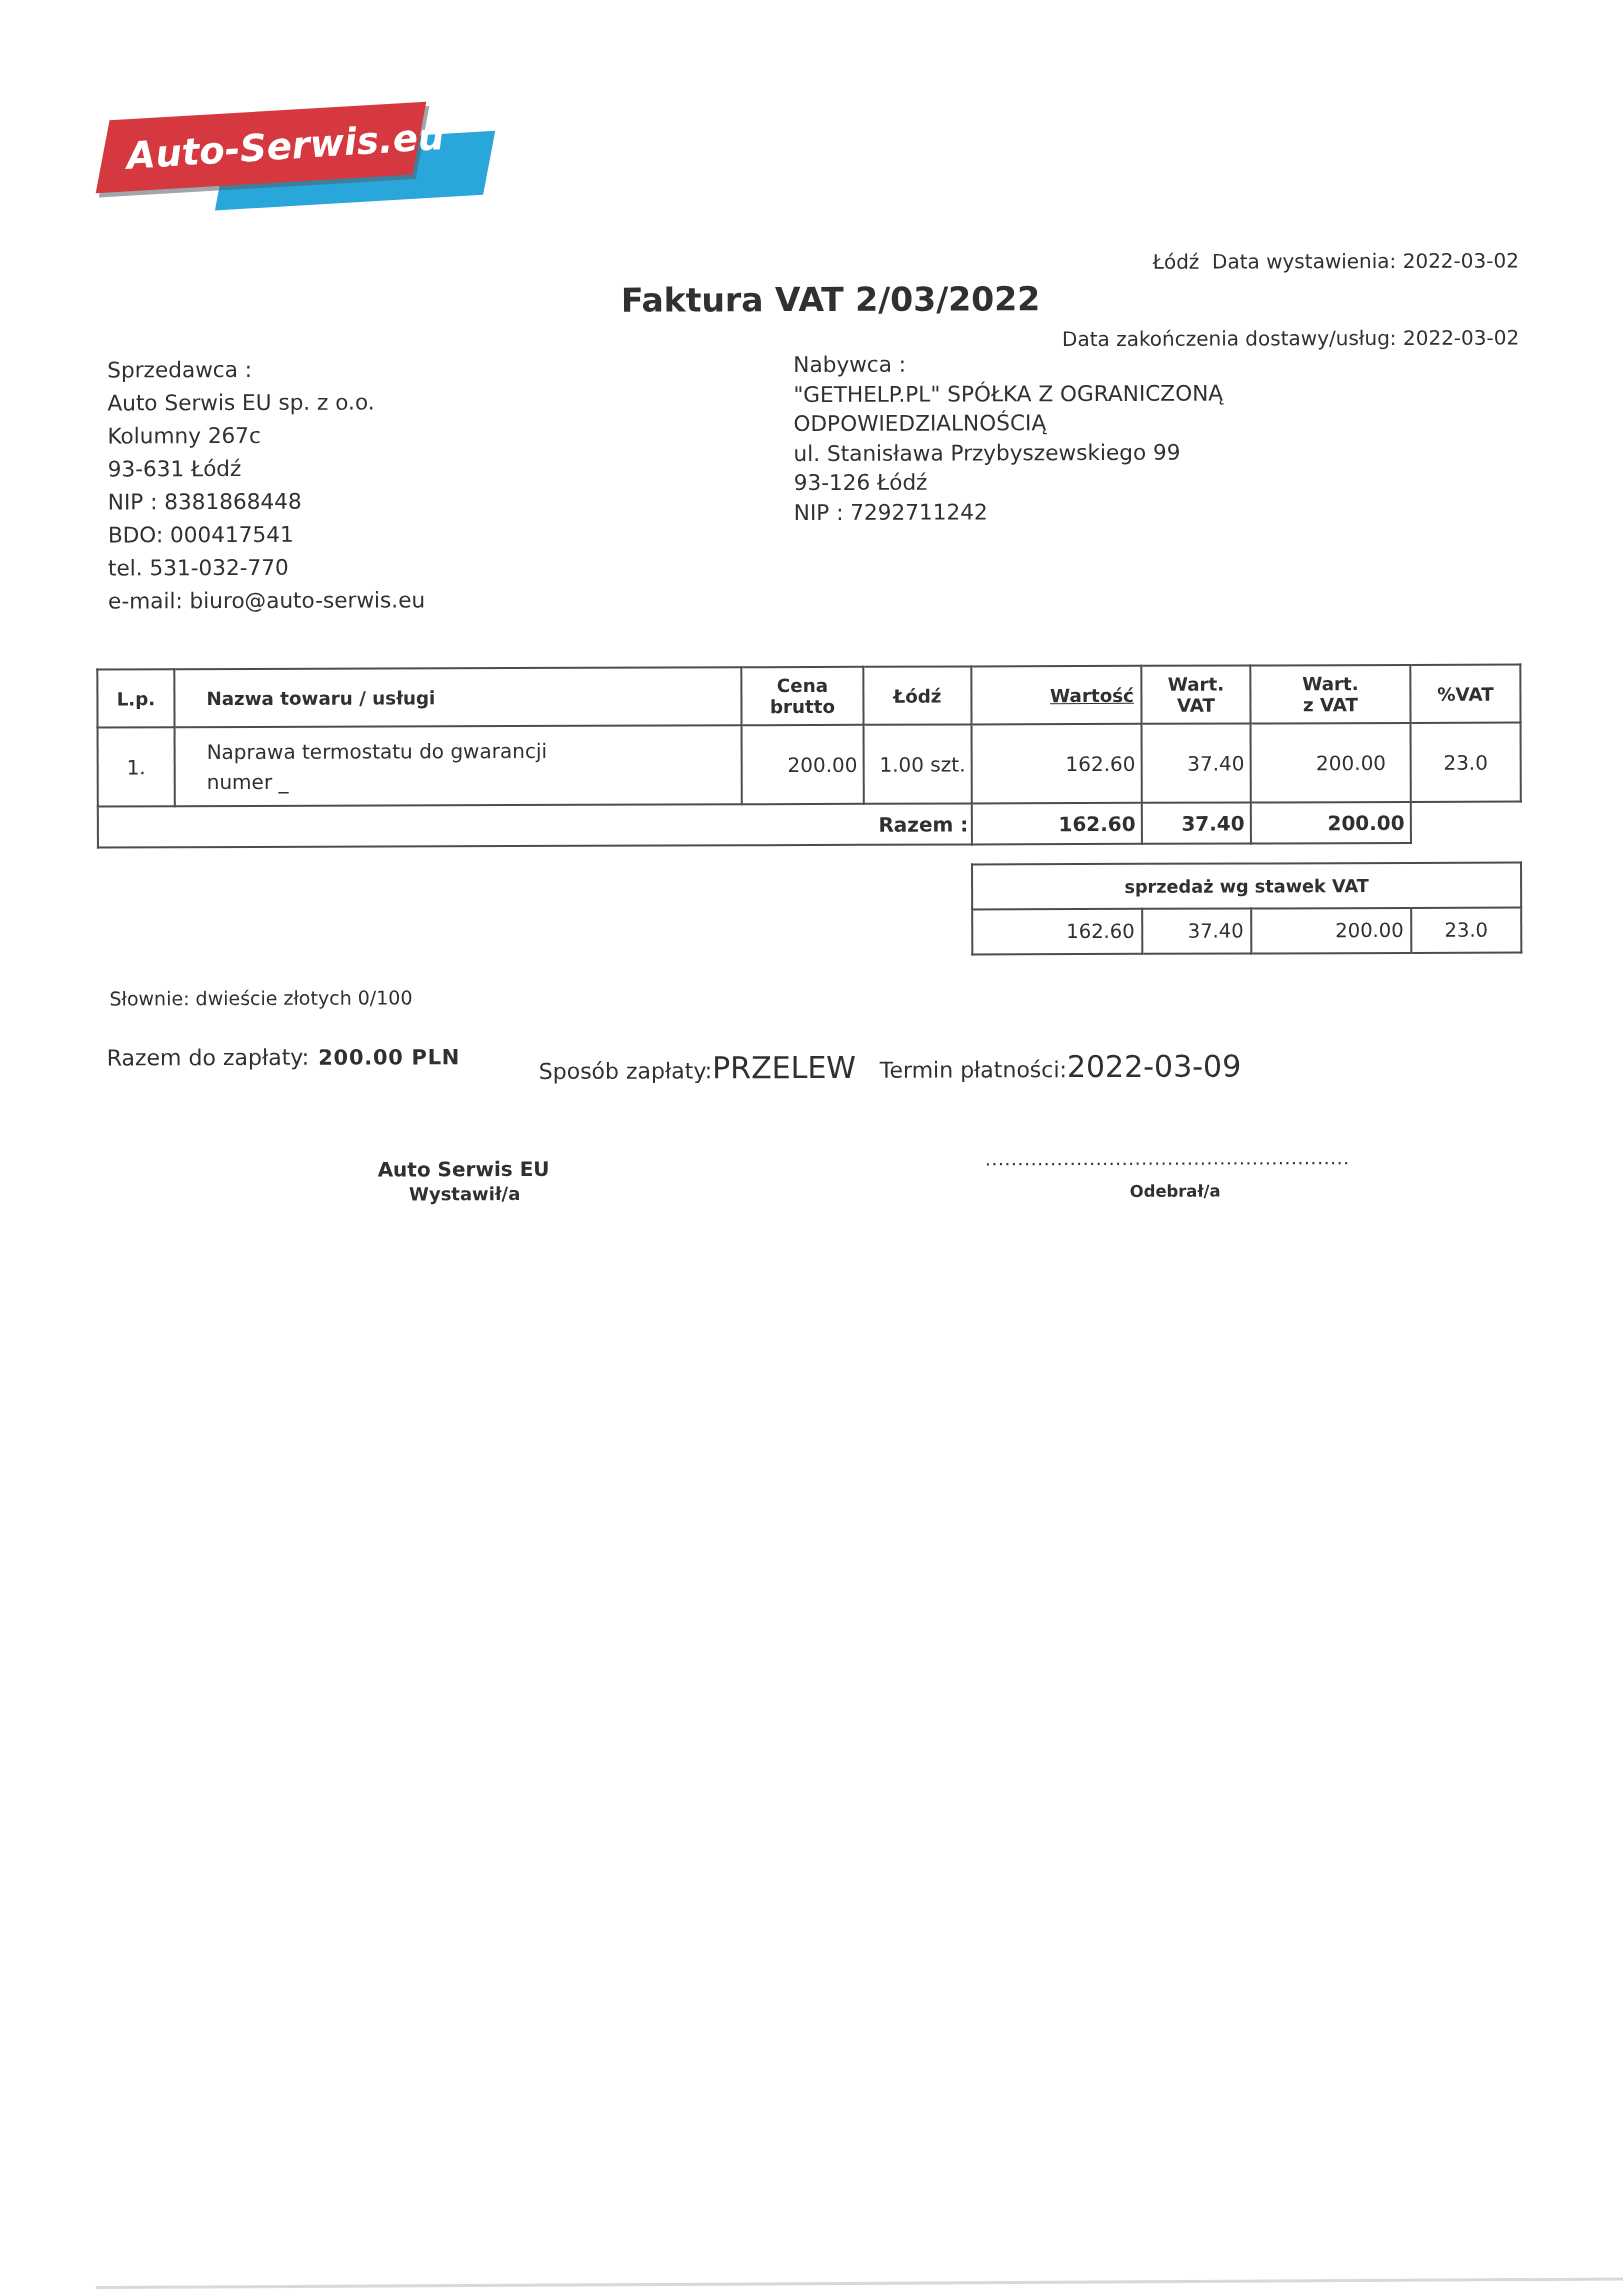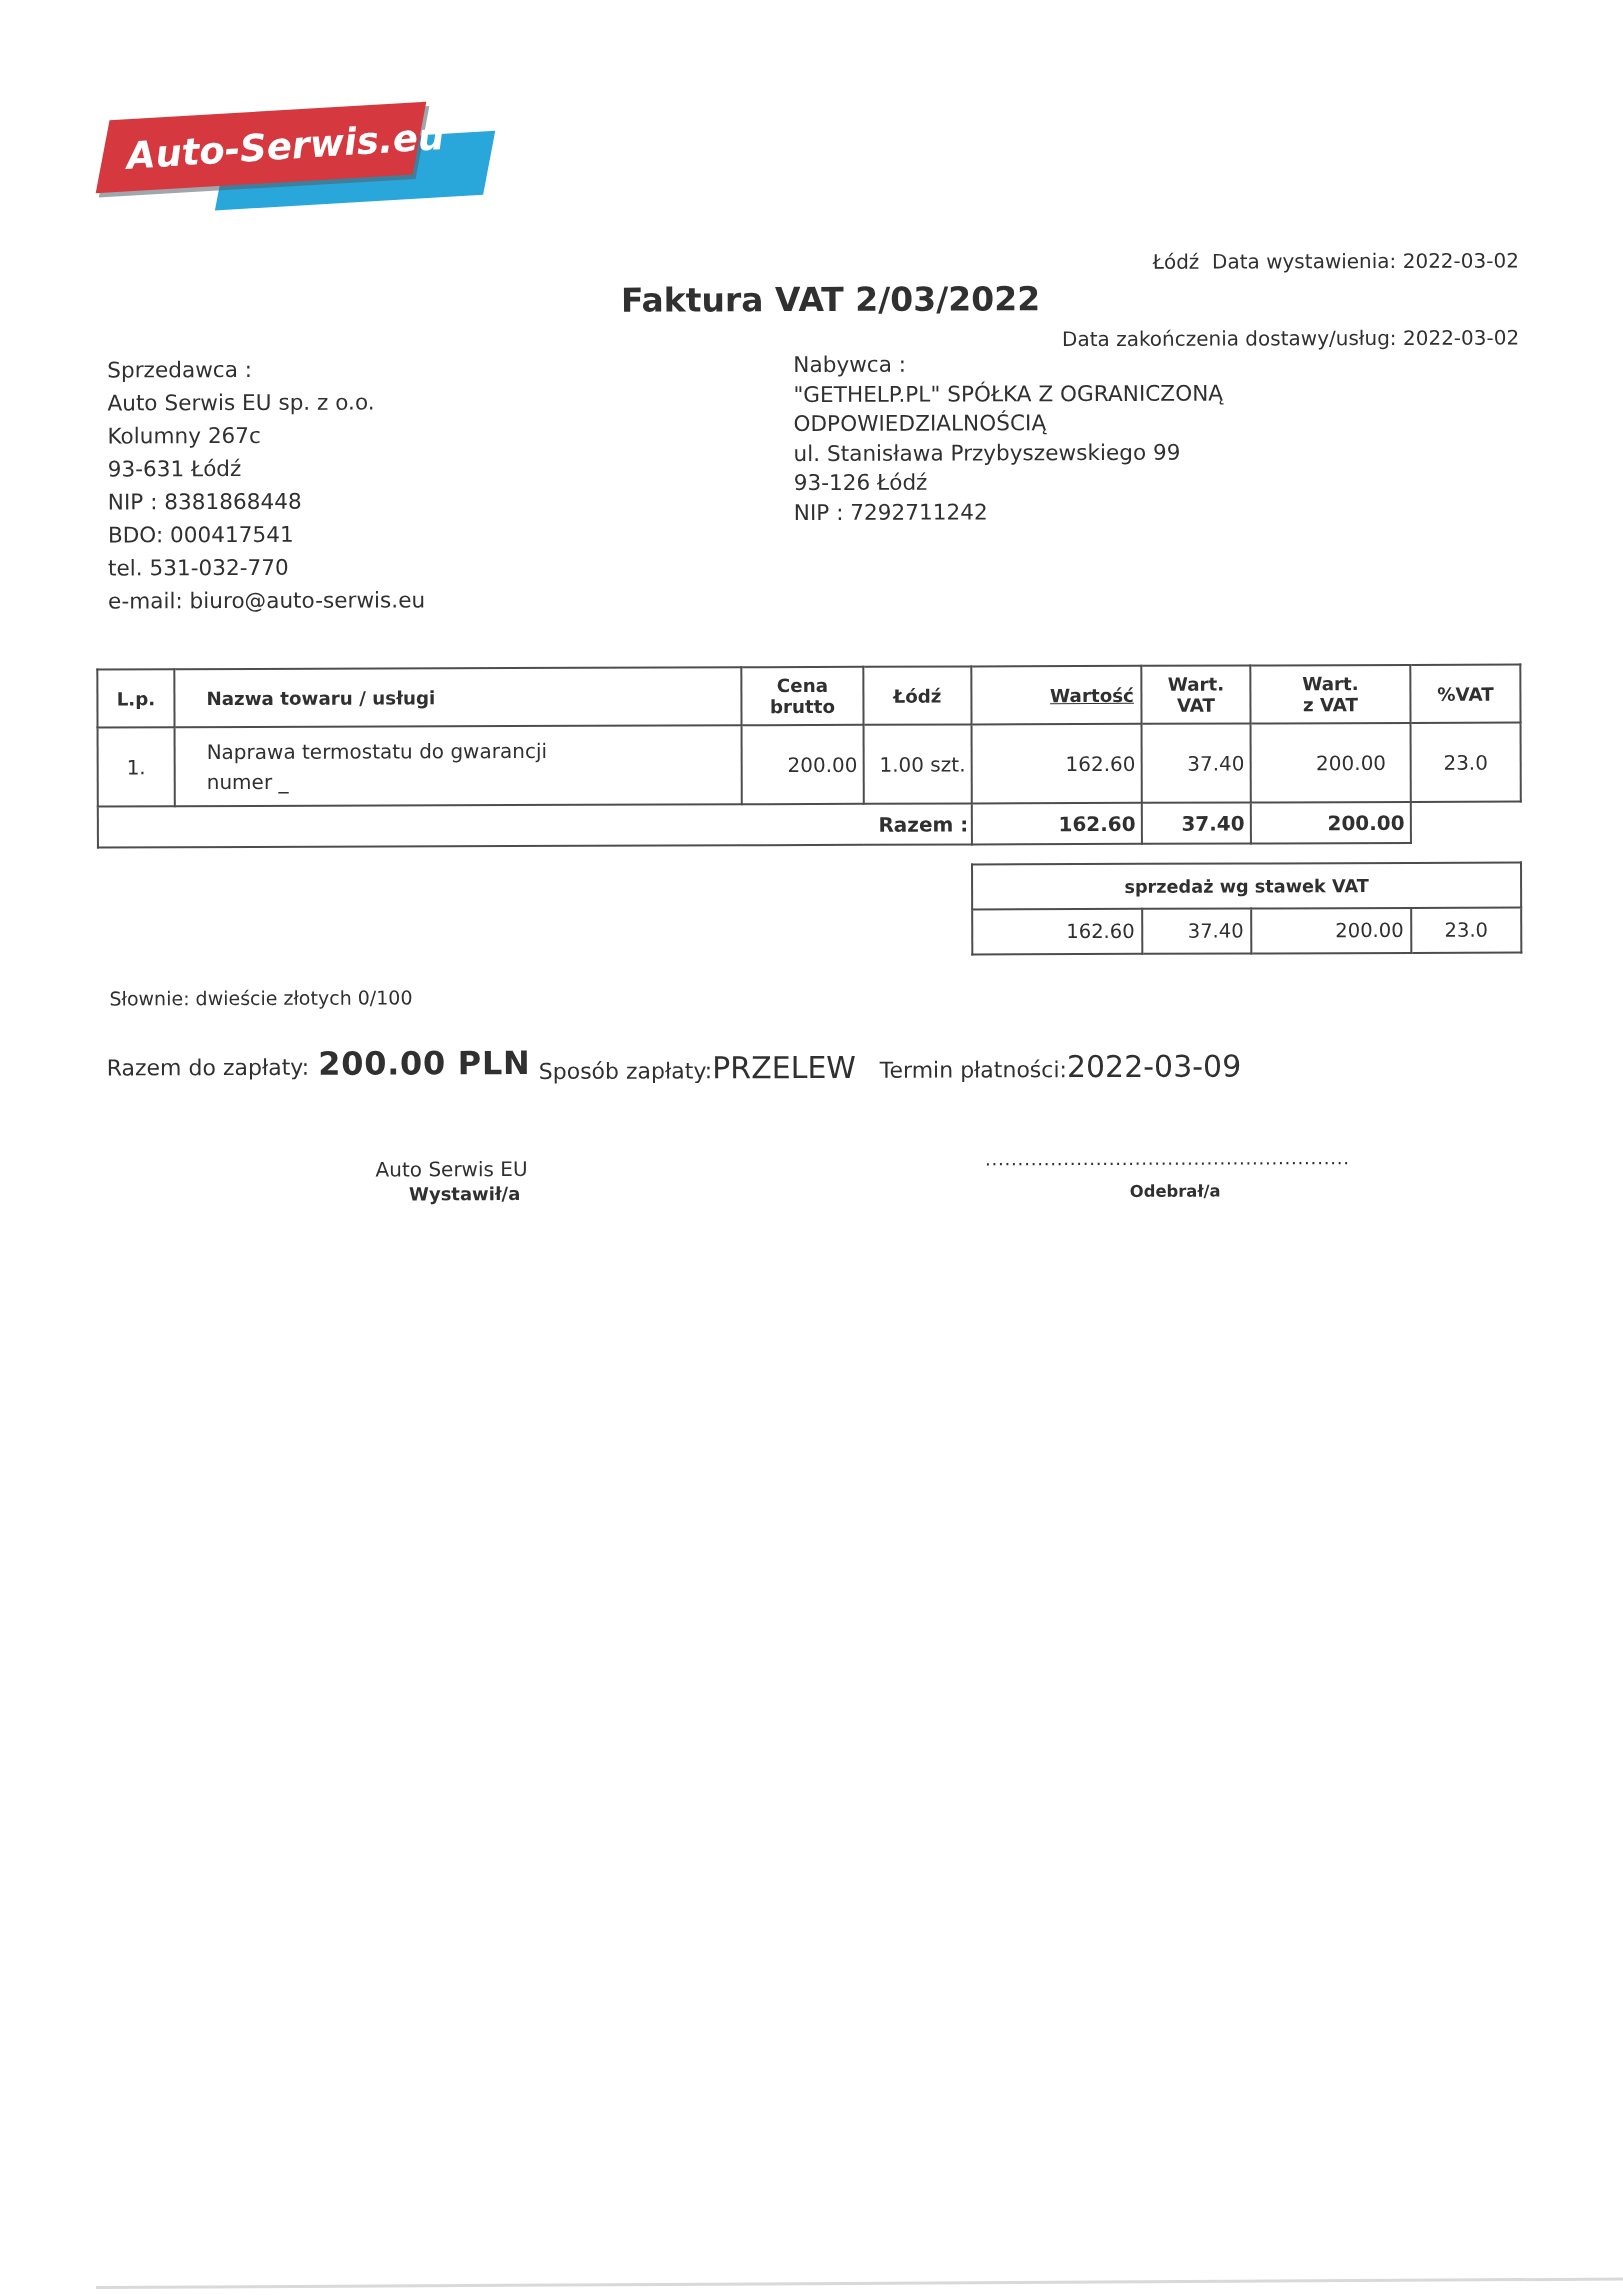--- a/index.html
+++ b/index.html
@@ -40,24 +40,24 @@
   .vat-summary .t{font-size:17.7px;font-weight:bold;text-align:center;height:43px;vertical-align:middle;}
   .vat-summary td{height:43px;vertical-align:middle;padding:0 6.5px;}
 
   
   .slownie{position:absolute;left:110px;top:985px;font-size:19px;}
   .payrow{position:absolute;display:flex;align-items:baseline;}
   .p1{left:107px;top:1043px;}
   .p2{left:539px;top:1050px;}
   .p3{left:880px;top:1050px;}
   .pay-label{font-size:22px;}
-  .pay-total{font-size:32px;font-weight:bold;margin-left:9.2px;letter-spacing:0.7px;}
+  .pay-total{font-size:21px;font-weight:bold;margin-left:9.2px;letter-spacing:0.7px;}
   .pay-bold{font-size:30px;font-weight:normal;}
 
-  .sig-name{position:absolute;left:340px;top:1156px;width:223px;text-align:center;font-size:20px;}
+  .sig-name{position:absolute;left:352px;top:1156px;width:223px;text-align:center;font-size:20px;font-weight:bold;}
   .sig-role-l{position:absolute;left:353px;top:1182px;width:223px;text-align:center;font-size:18px;font-weight:bold;}
   .sig-dots{position:absolute;left:985px;top:1149px;width:380px;font-size:18.3px;letter-spacing:0.7px;white-space:nowrap;overflow:hidden;}
   .sig-role-r{position:absolute;left:985px;top:1183px;width:380px;text-align:center;font-size:16.4px;font-weight:bold;}
 
   .scan-line{position:absolute;left:92px;top:2282px;width:1532px;height:2.6px;background:#d9d9d9;transform:rotate(-0.12deg);}
 </style>
 </head>
 <body>
 
 <div id="scan">

